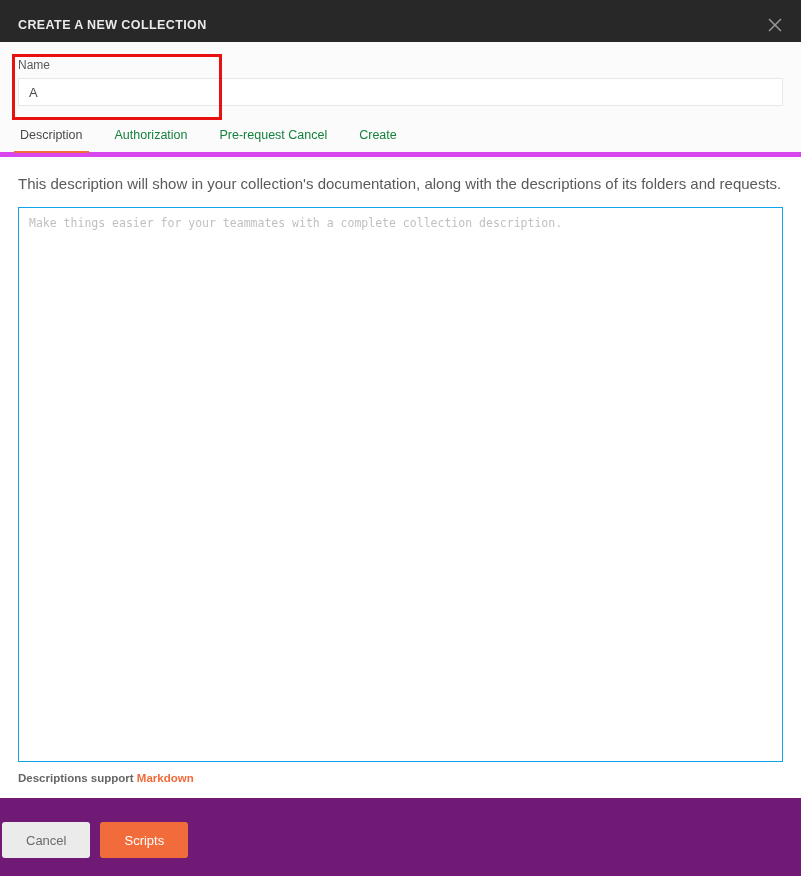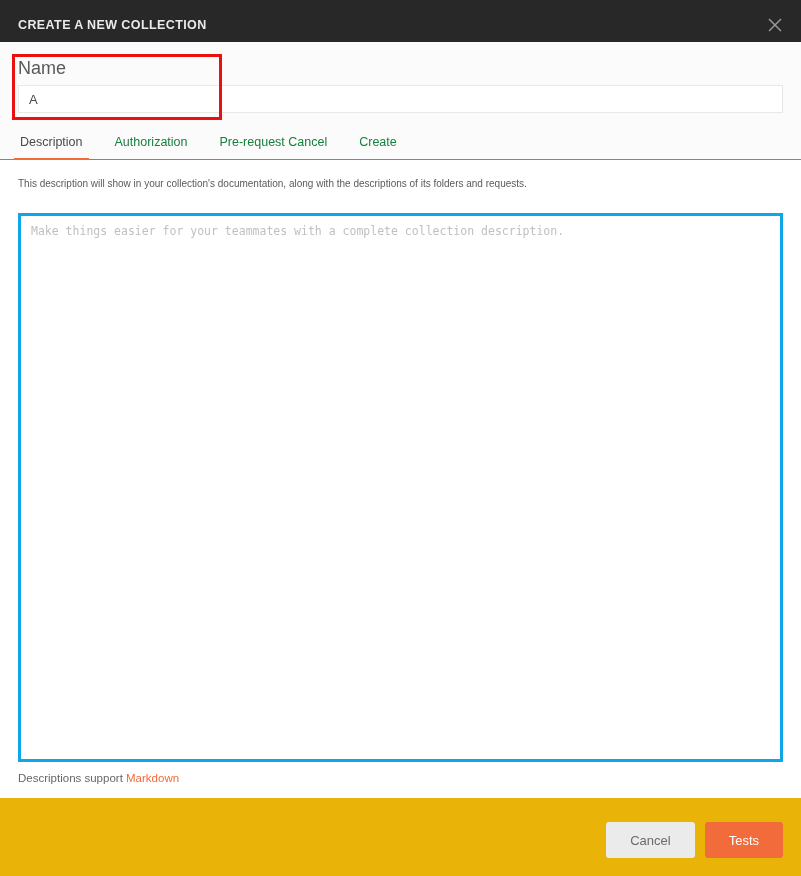--- a/index.html
+++ b/index.html
@@ -40,21 +40,21 @@
     display: flex;
     flex-direction: column;
     background: #fbfbfb;
   }
 
   .name-section {
     padding: 16px 18px 10px 18px;
     position: relative;
   }
   .name-label {
-    font-size: 18px;
+    font-size: 12px;
     color: #5a5a5a;
     margin-bottom: 6px;
     display: block;
   }
   .name-input {
     width: 100%;
     height: 28px;
     border: 1px solid #e8e8e8;
     background: #fff;
     font-size: 13px;
@@ -67,21 +67,21 @@
     top: 12px;
     left: 12px;
     width: 210px;
     height: 66px;
     border: 3px solid #e91010;
     pointer-events: none;
   }
 
   .tabs {
     display: flex;
-    border-bottom: 1px solid #d946ef;
+    border-bottom: 5px solid #d946ef;
     padding: 0 4px;
     background: #fbfbfb;
   }
   .tab {
     padding: 12px 16px 10px 16px;
     font-size: 12.5px;
     color: #15803d;
     cursor: pointer;
     position: relative;
   }
@@ -97,57 +97,57 @@
   }
 
   .tab-content {
     flex: 1;
     display: flex;
     flex-direction: column;
     padding: 18px 18px 8px 18px;
     background: #ffffff;
   }
   .desc-hint {
-    font-size: 10px;
+    font-size: 15px;
     color: #5a5a5a;
-    margin-bottom: 24px;
+    margin-bottom: 15px;
   }
   .desc-textarea {
     flex: 1;
     width: 100%;
     min-height: 520px;
-    border: 3px solid #0ea5e9;
+    border: 1px solid #0ea5e9;
     background: #fff;
     font-family: Consolas, Menlo, monospace;
     font-size: 11.5px;
     color: #4a4a4a;
     padding: 8px 10px;
     resize: none;
     outline: none;
   }
   .desc-textarea::placeholder { color: #c0c0c0; }
 
   .desc-footer {
     font-size: 11.5px;
     color: #666;
     margin-top: 10px;
     margin-bottom: 6px;
+    font-weight: bold;
   }
   .desc-footer .md-link {
     color: #f26b3a;
     text-decoration: none;
     cursor: pointer;
   }
 
   .modal-footer {
     display: flex;
-    justify-content: flex-end;
     gap: 10px;
-    padding: 24px 18px 18px 32px;
-    background: #eab308;
+    padding: 24px 18px 18px 2px;
+    background: #701a75;
   }
   .btn {
     height: 36px;
     padding: 0 24px;
     font-size: 13px;
     border: none;
     border-radius: 3px;
     cursor: pointer;
   }
   .btn-secondary {
@@ -192,17 +192,17 @@
     <div class="tab-content">
       <div class="desc-hint">This description will show in your collection's documentation, along with the descriptions of its folders and requests.</div>
       <textarea class="desc-textarea" placeholder="Make things easier for your teammates with a complete collection description." style=""></textarea>
       <div class="desc-footer">
         <span>Descriptions support </span><a class="md-link">Markdown</a>
       </div>
     </div>
 
     <div class="modal-footer">
       <button class="btn btn-secondary">Cancel</button>
-      <button class="btn btn-primary">Tests</button>
+      <button class="btn btn-primary">Scripts</button>
     </div>
 
   </div>
 </div>
 
 </body></html>

